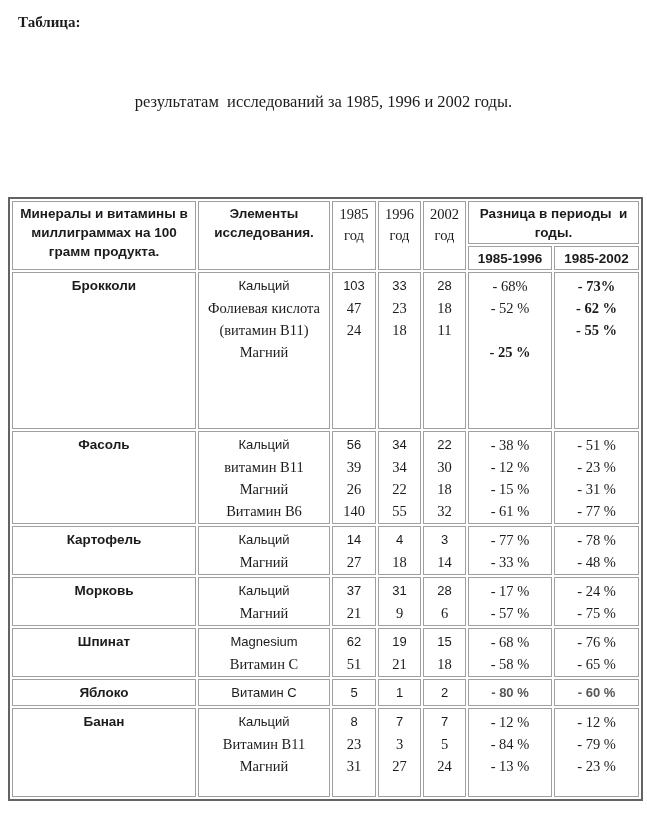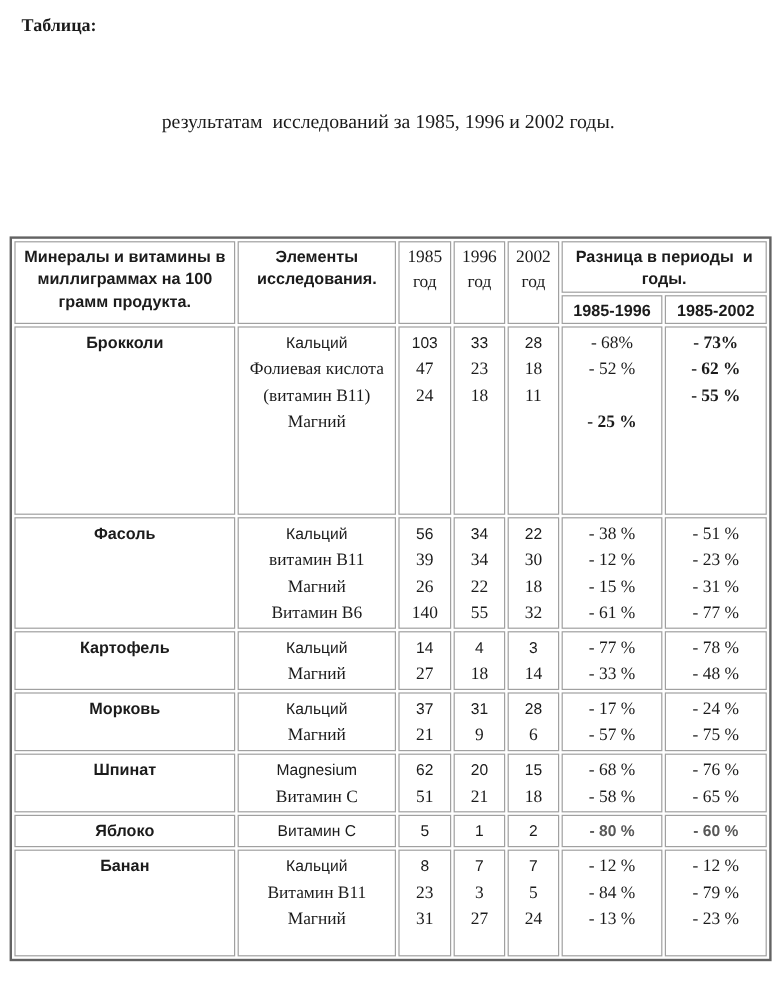--- a/index.html
+++ b/index.html
@@ -250,21 +250,21 @@
           <td class="product" style="height: 43px;">Шпинат</td>
           <td>
             <div class="line f-sans">Magnesium</div>
             <div class="line f-serif">Витамин С</div>
           </td>
           <td>
             <div class="line f-sans">62</div>
             <div class="line f-serif">51</div>
           </td>
           <td>
-            <div class="line f-sans">20</div>
+            <div class="line f-sans">19</div>
             <div class="line f-serif">21</div>
           </td>
           <td>
             <div class="line f-sans">15</div>
             <div class="line f-serif">18</div>
           </td>
           <td class="diffcell">
             <div class="line f-serif">- 68 %</div>
             <div class="line f-serif">- 58 %</div>
           </td>

